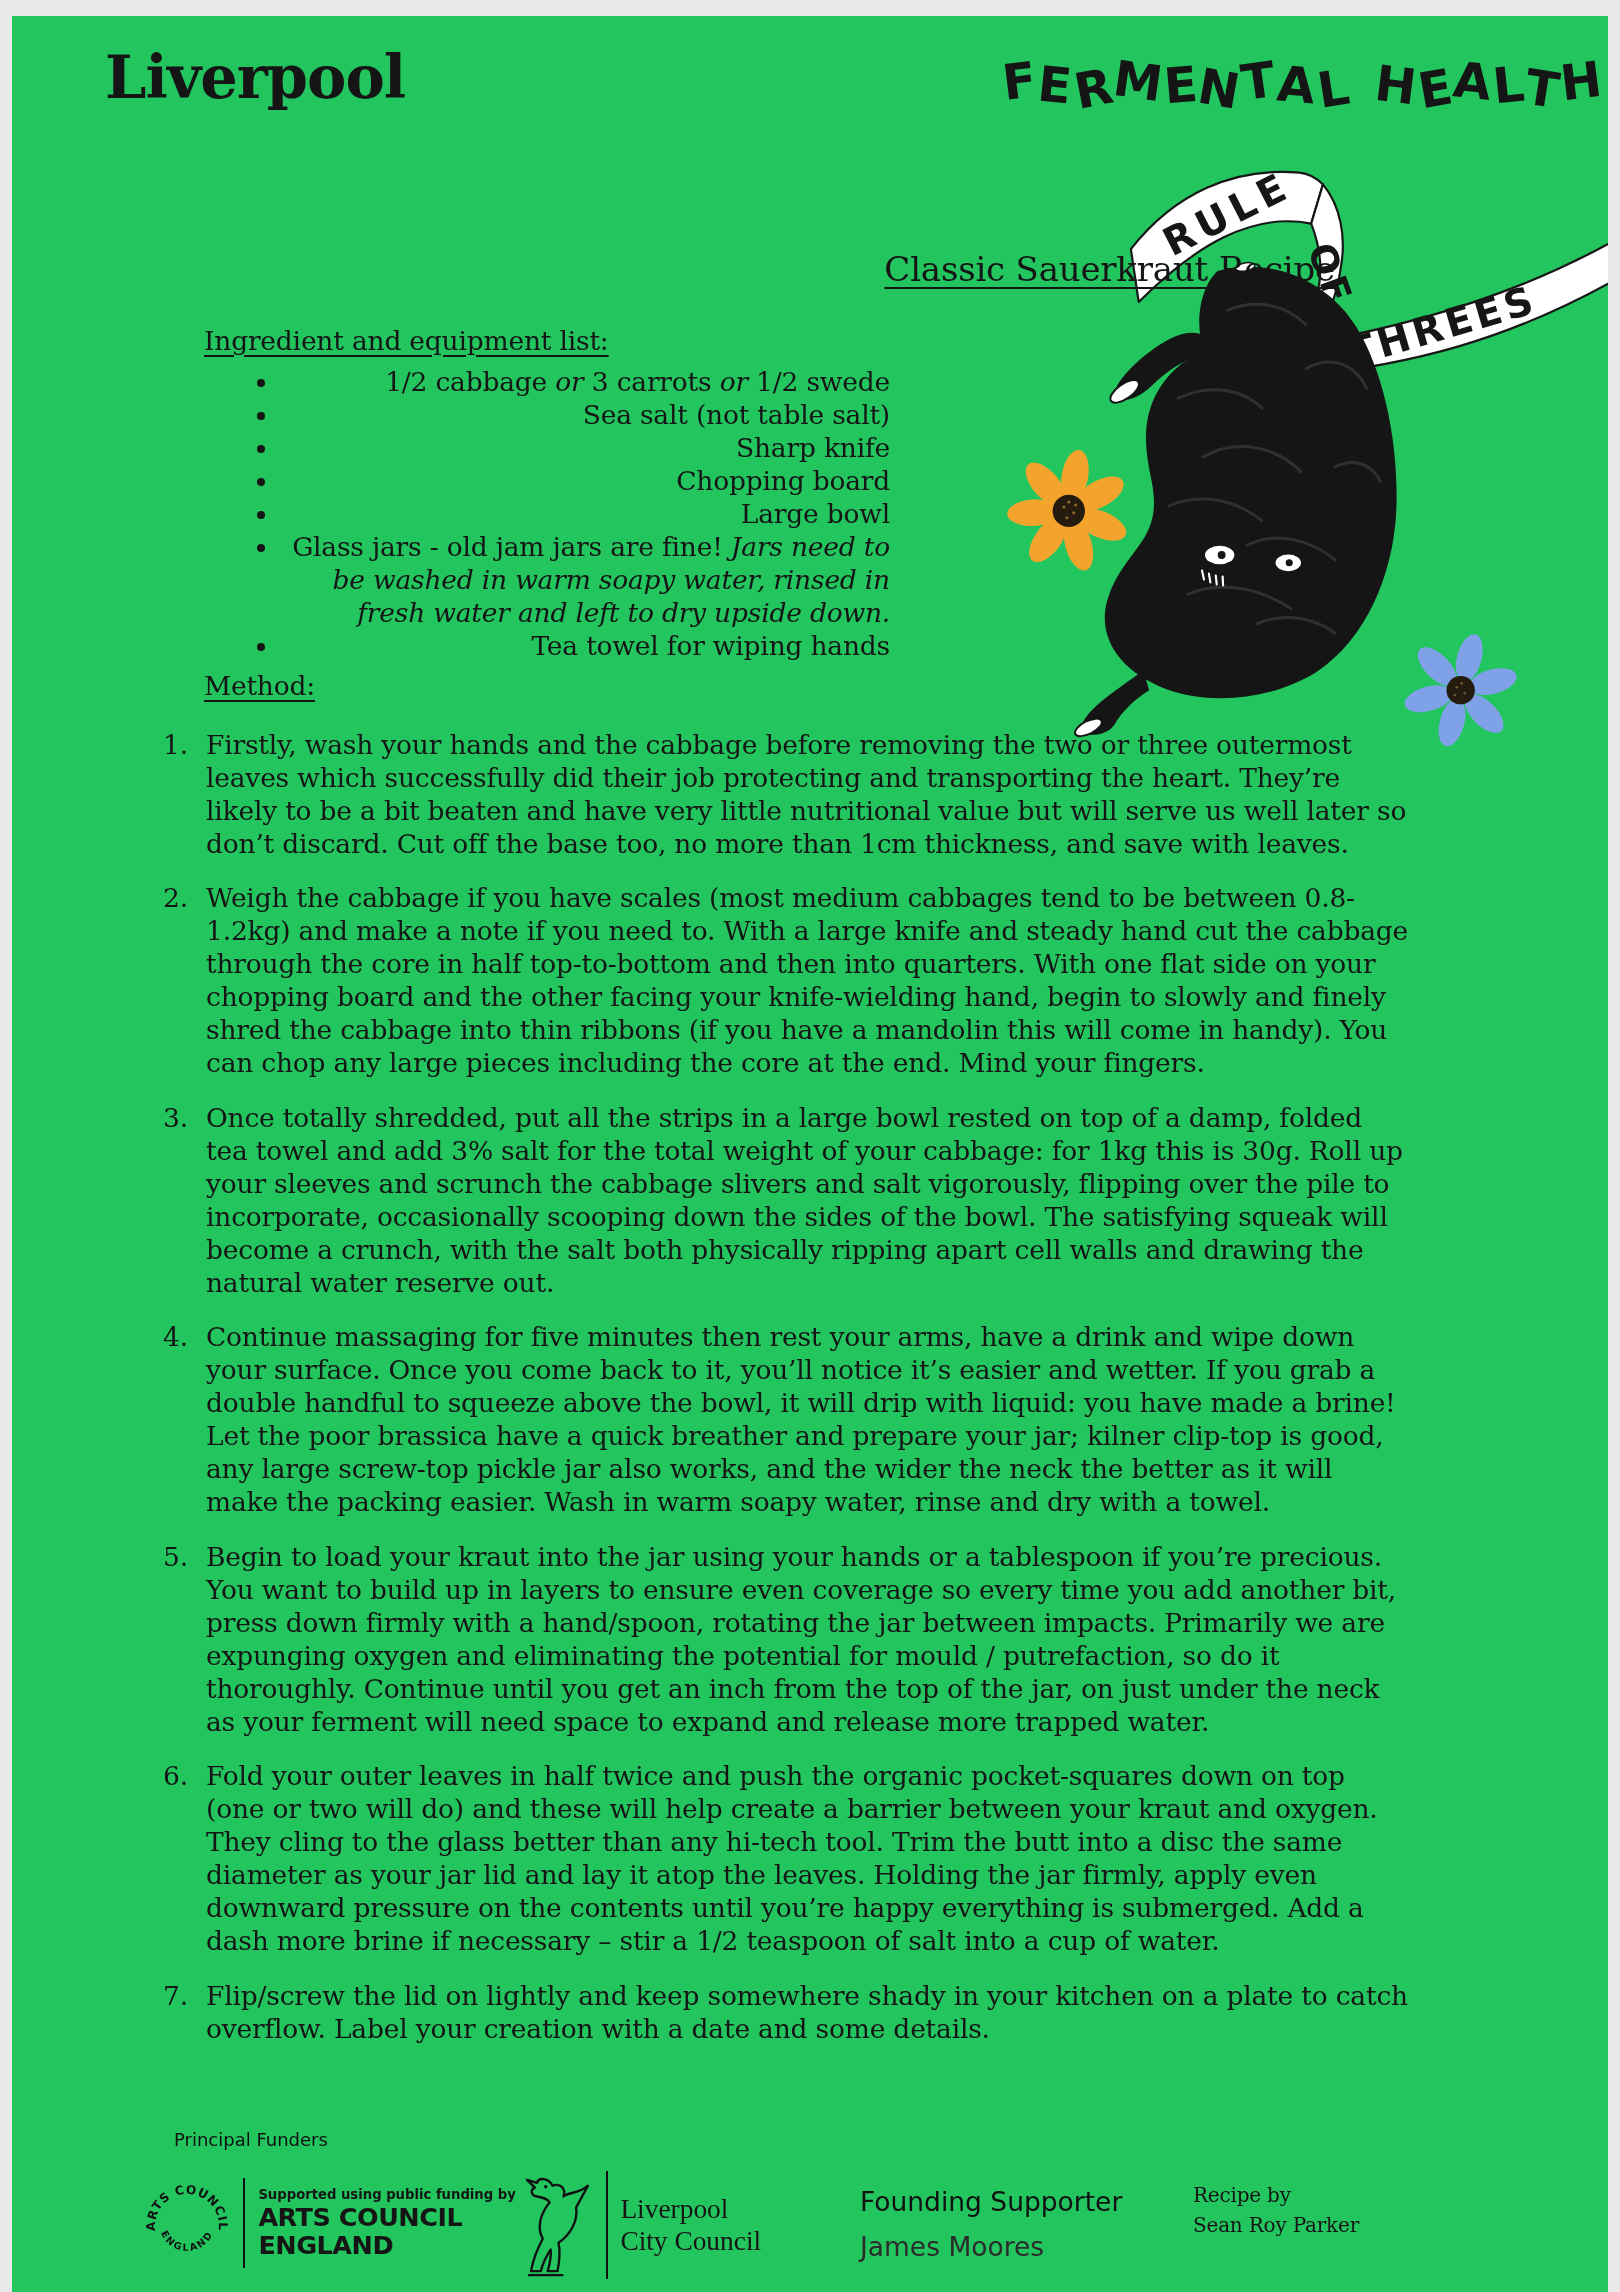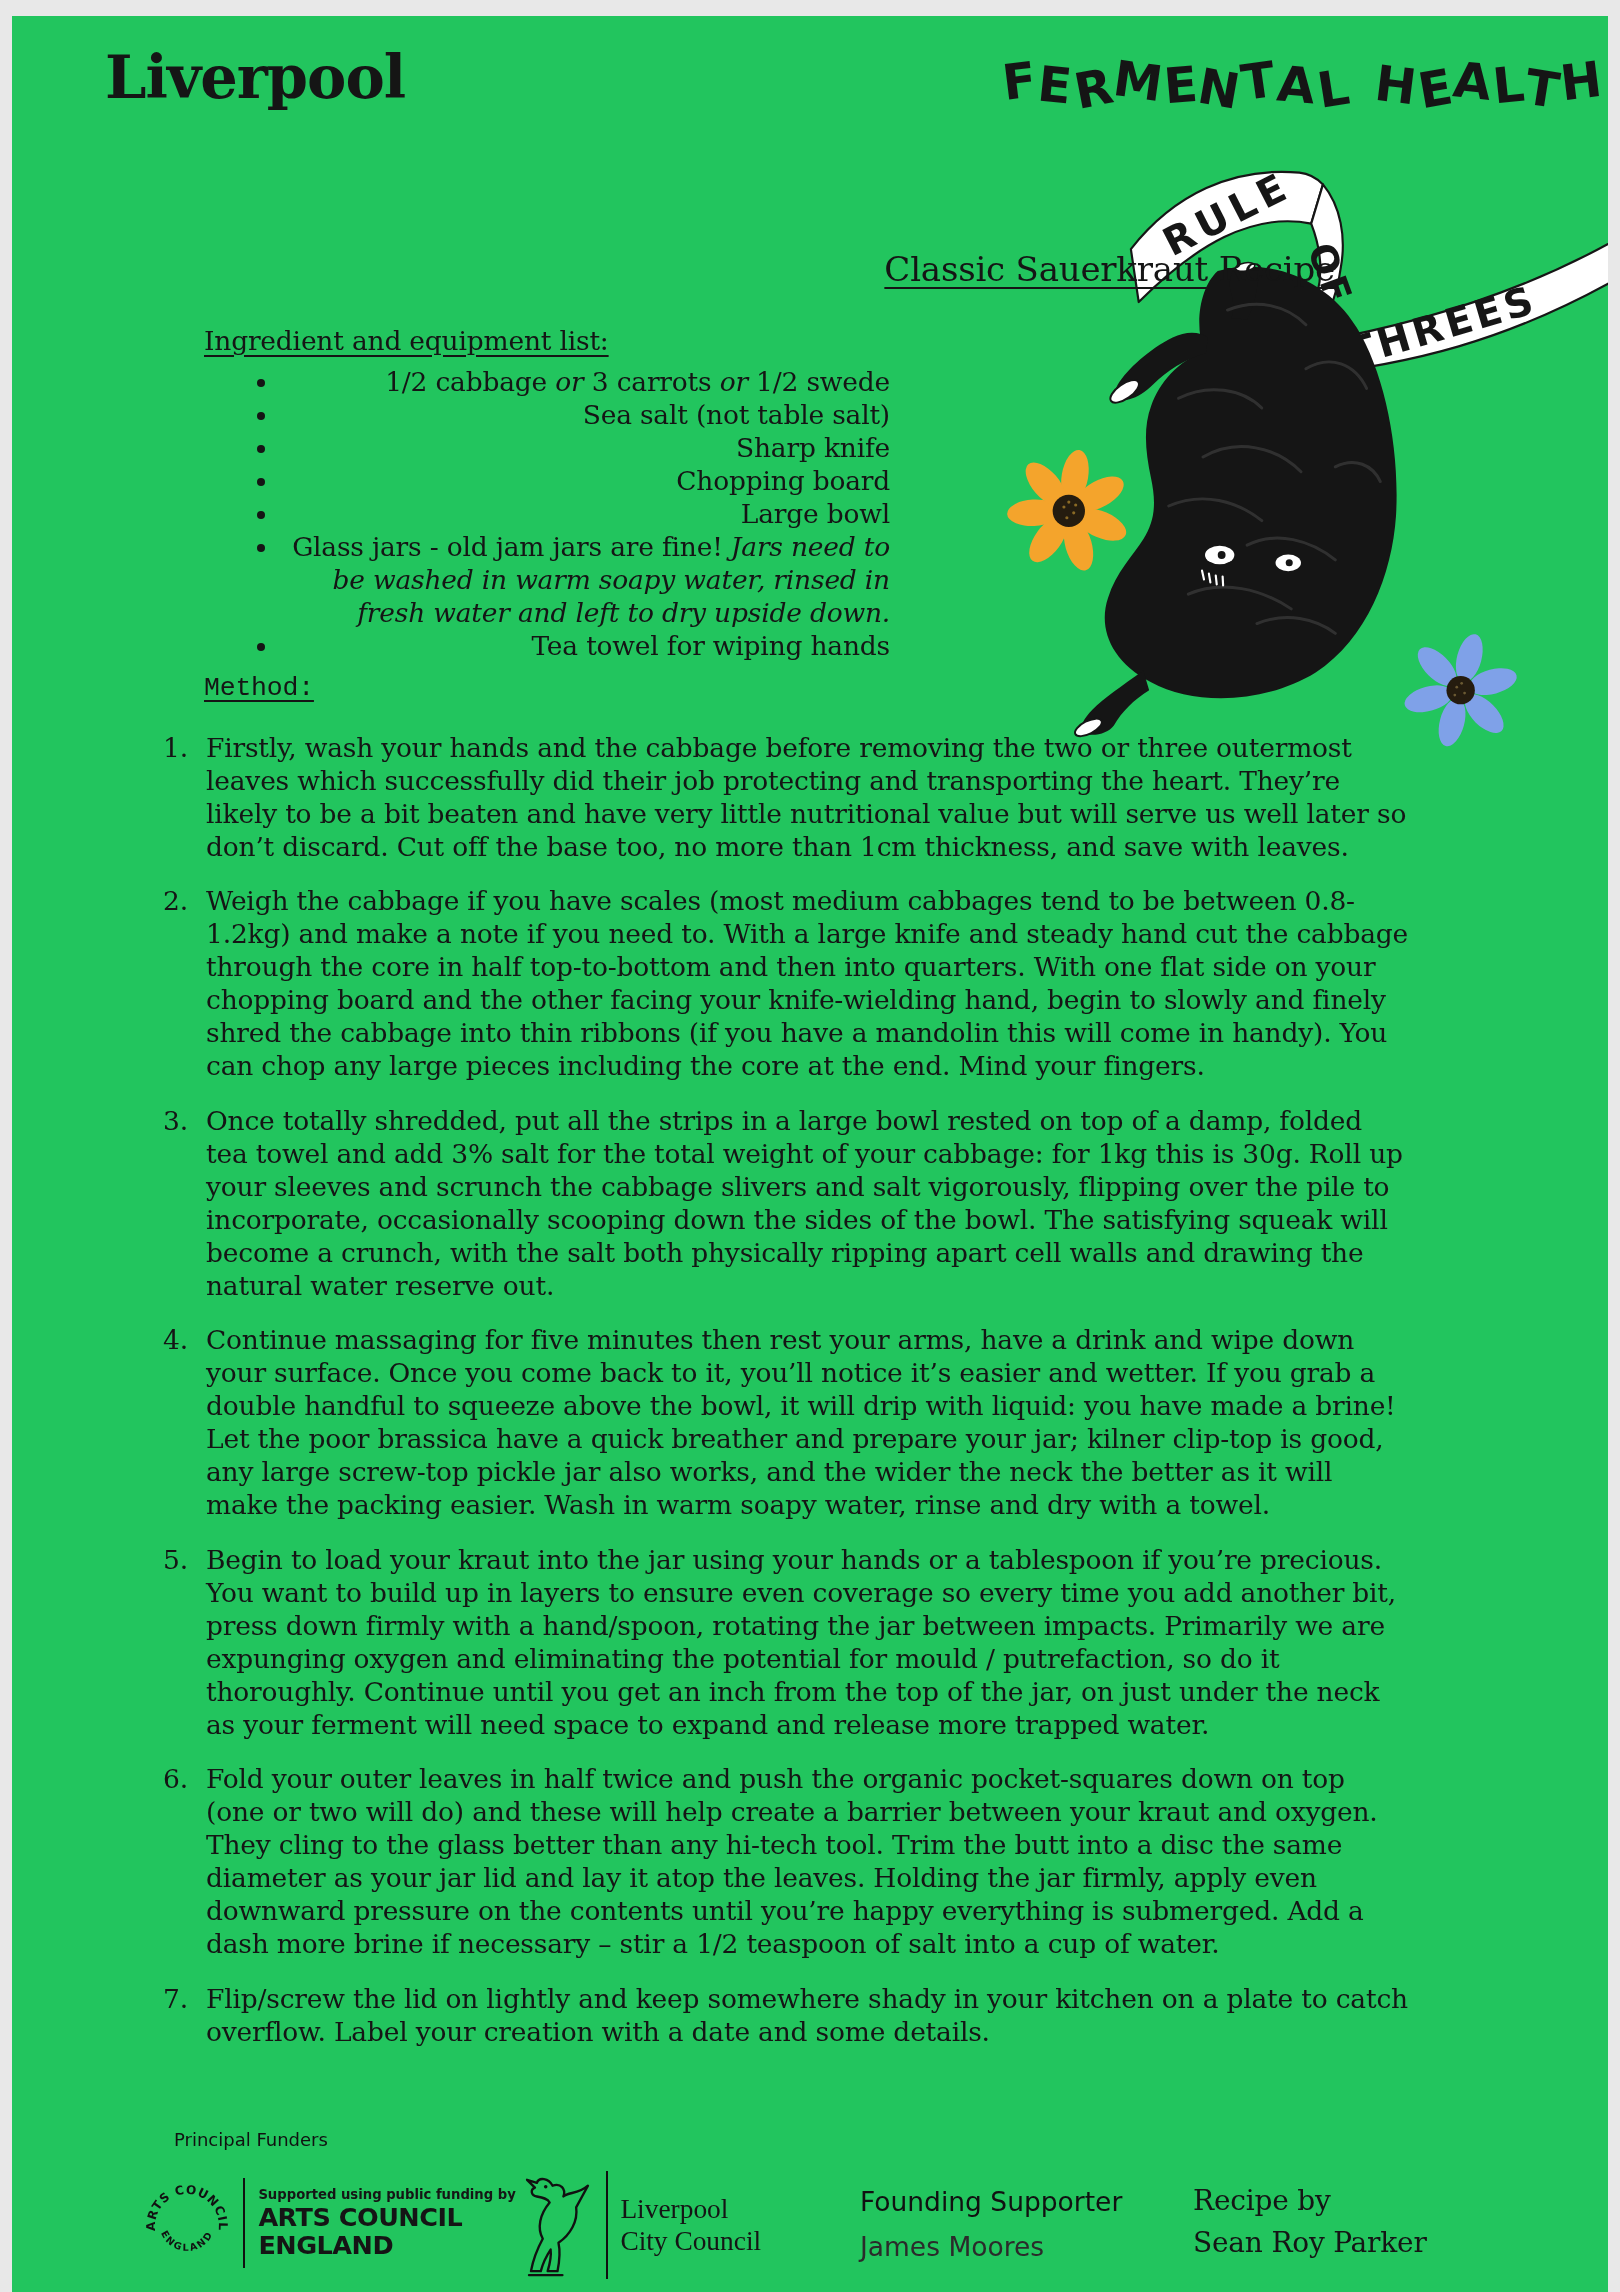--- a/index.html
+++ b/index.html
@@ -32,41 +32,41 @@
     font-size:26.5px;
     text-decoration:underline;text-decoration-thickness:2px;text-underline-offset:4.9px;
   }
   
   .ingredients{position:absolute;left:192px;top:308px;width:686px;font-size:26.5px;line-height:33px;}
   .ingredients ul{margin:7.8px 0 0 0;padding-left:76px;}
   .ingredients li{margin:0;text-align:right;}
   .ingredients em{font-style:italic;}
   
   .method{position:absolute;left:151px;top:653px;width:1247px;font-size:26.5px;line-height:33px;}
-  .method .section-heading{margin-left:41px;font-family:Liberation Mono, monospace;}
+  .method .section-heading{margin-left:41px;}
   .method ol{list-style:none;margin:25.5px 0 0 0;padding:0;}
   .method li{display:grid;grid-template-columns:43px 1fr;margin-bottom:21.6px;}
   .step-num{}
   .step-text{}
   
   .funders-label{
     position:absolute;left:162px;top:2113px;
     font-family:"DejaVu Sans",sans-serif;font-size:18px;color:#111;letter-spacing:0;
   }
   .ace{position:absolute;left:133px;top:2162px;display:flex;align-items:center;gap:13.7px;}
   .ace-text{font-family:"DejaVu Sans",sans-serif;letter-spacing:0;}
   .ace-tagline{font-size:13.2px;font-weight:600;margin-bottom:2.9px;}
   .ace-name{font-size:25.5px;font-weight:800;line-height:1.08;letter-spacing:-0.5px;}
   .vdiv{width:2px;background:#111;}
   .lcc{position:absolute;left:510px;top:2154px;display:flex;align-items:center;gap:12.7px;}
   .lcc-text{font-family:"Liberation Serif",serif;font-size:27.4px;line-height:1.18;letter-spacing:0;}
   .founding{position:absolute;left:848px;top:2170px;font-family:"DejaVu Sans",sans-serif;letter-spacing:0;}
   .founding-label{font-size:26.5px;font-weight:normal;color:#111;}
   .founding-name{font-size:26.5px;color:#2b2b2b;margin-top:13.7px;}
-  .recipe-by{position:absolute;left:1181px;top:2164px;font-size:28px;line-height:1.5;}
+  .recipe-by{position:absolute;left:1181px;top:2164px;font-size:20px;line-height:1.5;}
 </style>
 </head>
 <body>
 
 <div class="page">
 
   <div class="logo">
     <div>Liverpool</div>
   </div>
 

